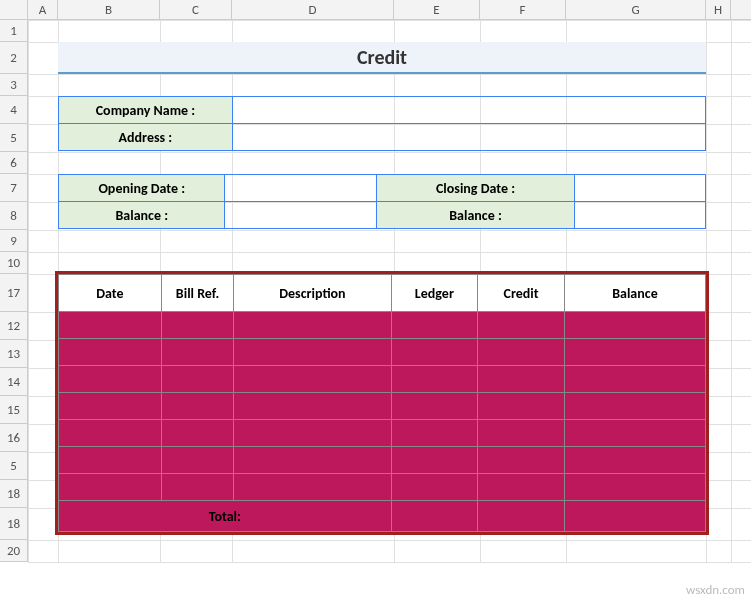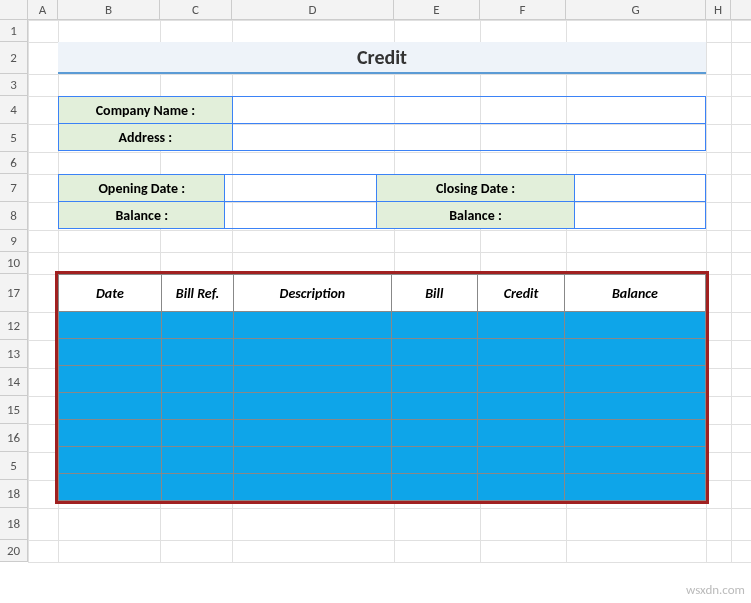--- a/index.html
+++ b/index.html
@@ -59,22 +59,21 @@
   border: 1px solid #3b82f6;
   height: 27px;
   font-size: 14px;
   padding: 0 6px;
 }
 .lbl { background: #e2efda; text-align: center; font-weight: bold; }
 
 .ledger-box {
   position: absolute;
   border: 3px solid #a02020;
-  background: #0ea5e9;
-  font-style: italic;
+  background: #be185d;
 }
 .ledger-table { border-collapse: collapse; width: 100%; }
 .ledger-table th, .ledger-table td {
   border: 1px solid #888;
   font-size: 14px;
 }
 .ledger-table th {
   height: 37px;
   font-weight: bold;
   background: #fff;
@@ -187,21 +186,21 @@
 </tr>
         </tbody>
       </table>
       <div class="ledger-box" style="left: 27px; top: 251px; width: 654px;">
         <table class="ledger-table">
           <tbody>
             <tr>
               <th style="width:102px">Date</th>
               <th style="width:72px">Bill Ref.</th>
               <th style="width:156px">Description</th>
-              <th style="width:86px">Bill</th>
+              <th style="width:86px">Ledger</th>
               <th style="width:86px">Credit</th>
               <th style="width:140px">Balance</th>
             </tr>
             <tr>
               <td></td>
               <td></td>
               <td></td>
               <td></td>
               <td></td>
               <td></td>
@@ -247,19 +246,25 @@
               <td></td>
             </tr>
             <tr>
               <td></td>
               <td></td>
               <td></td>
               <td></td>
               <td></td>
               <td></td>
             </tr>
+            <tr class="total-row">
+  <td colspan="3" style="height:31px">Total:</td>
+  <td></td>
+  <td></td>
+  <td></td>
+</tr>
           </tbody>
         </table>
       </div>
     </div>
 </div>
 
 <div class="watermark">wsxdn.com</div>
 
 </body></html>

